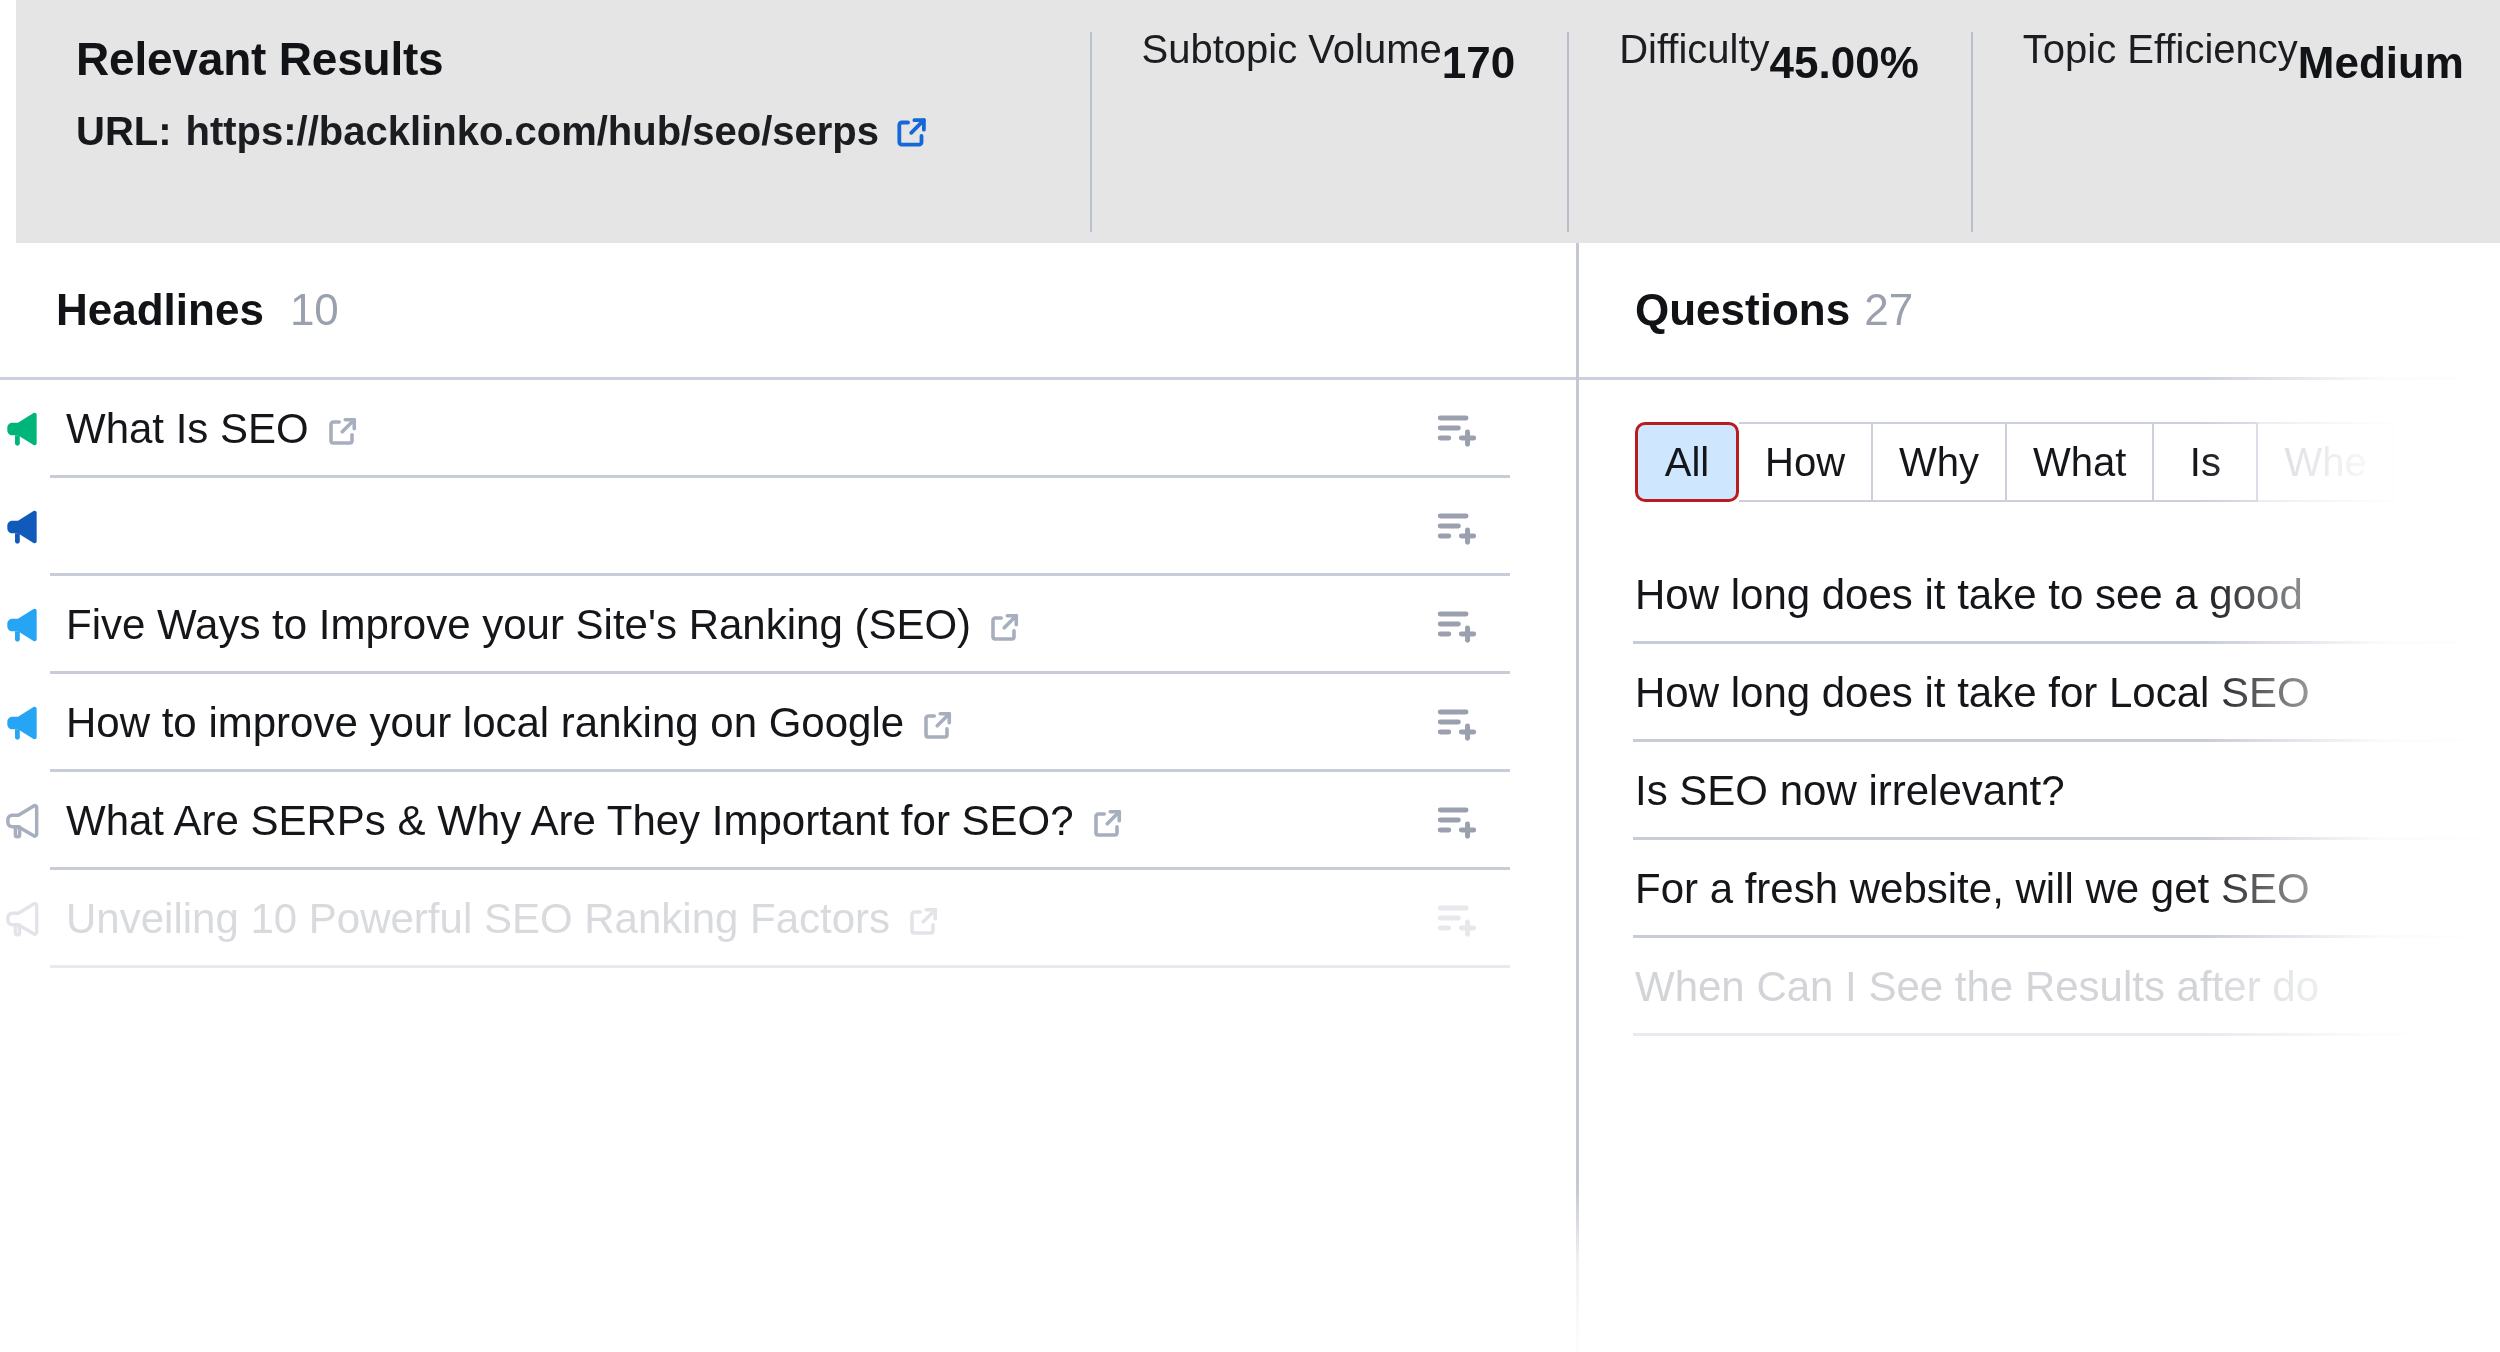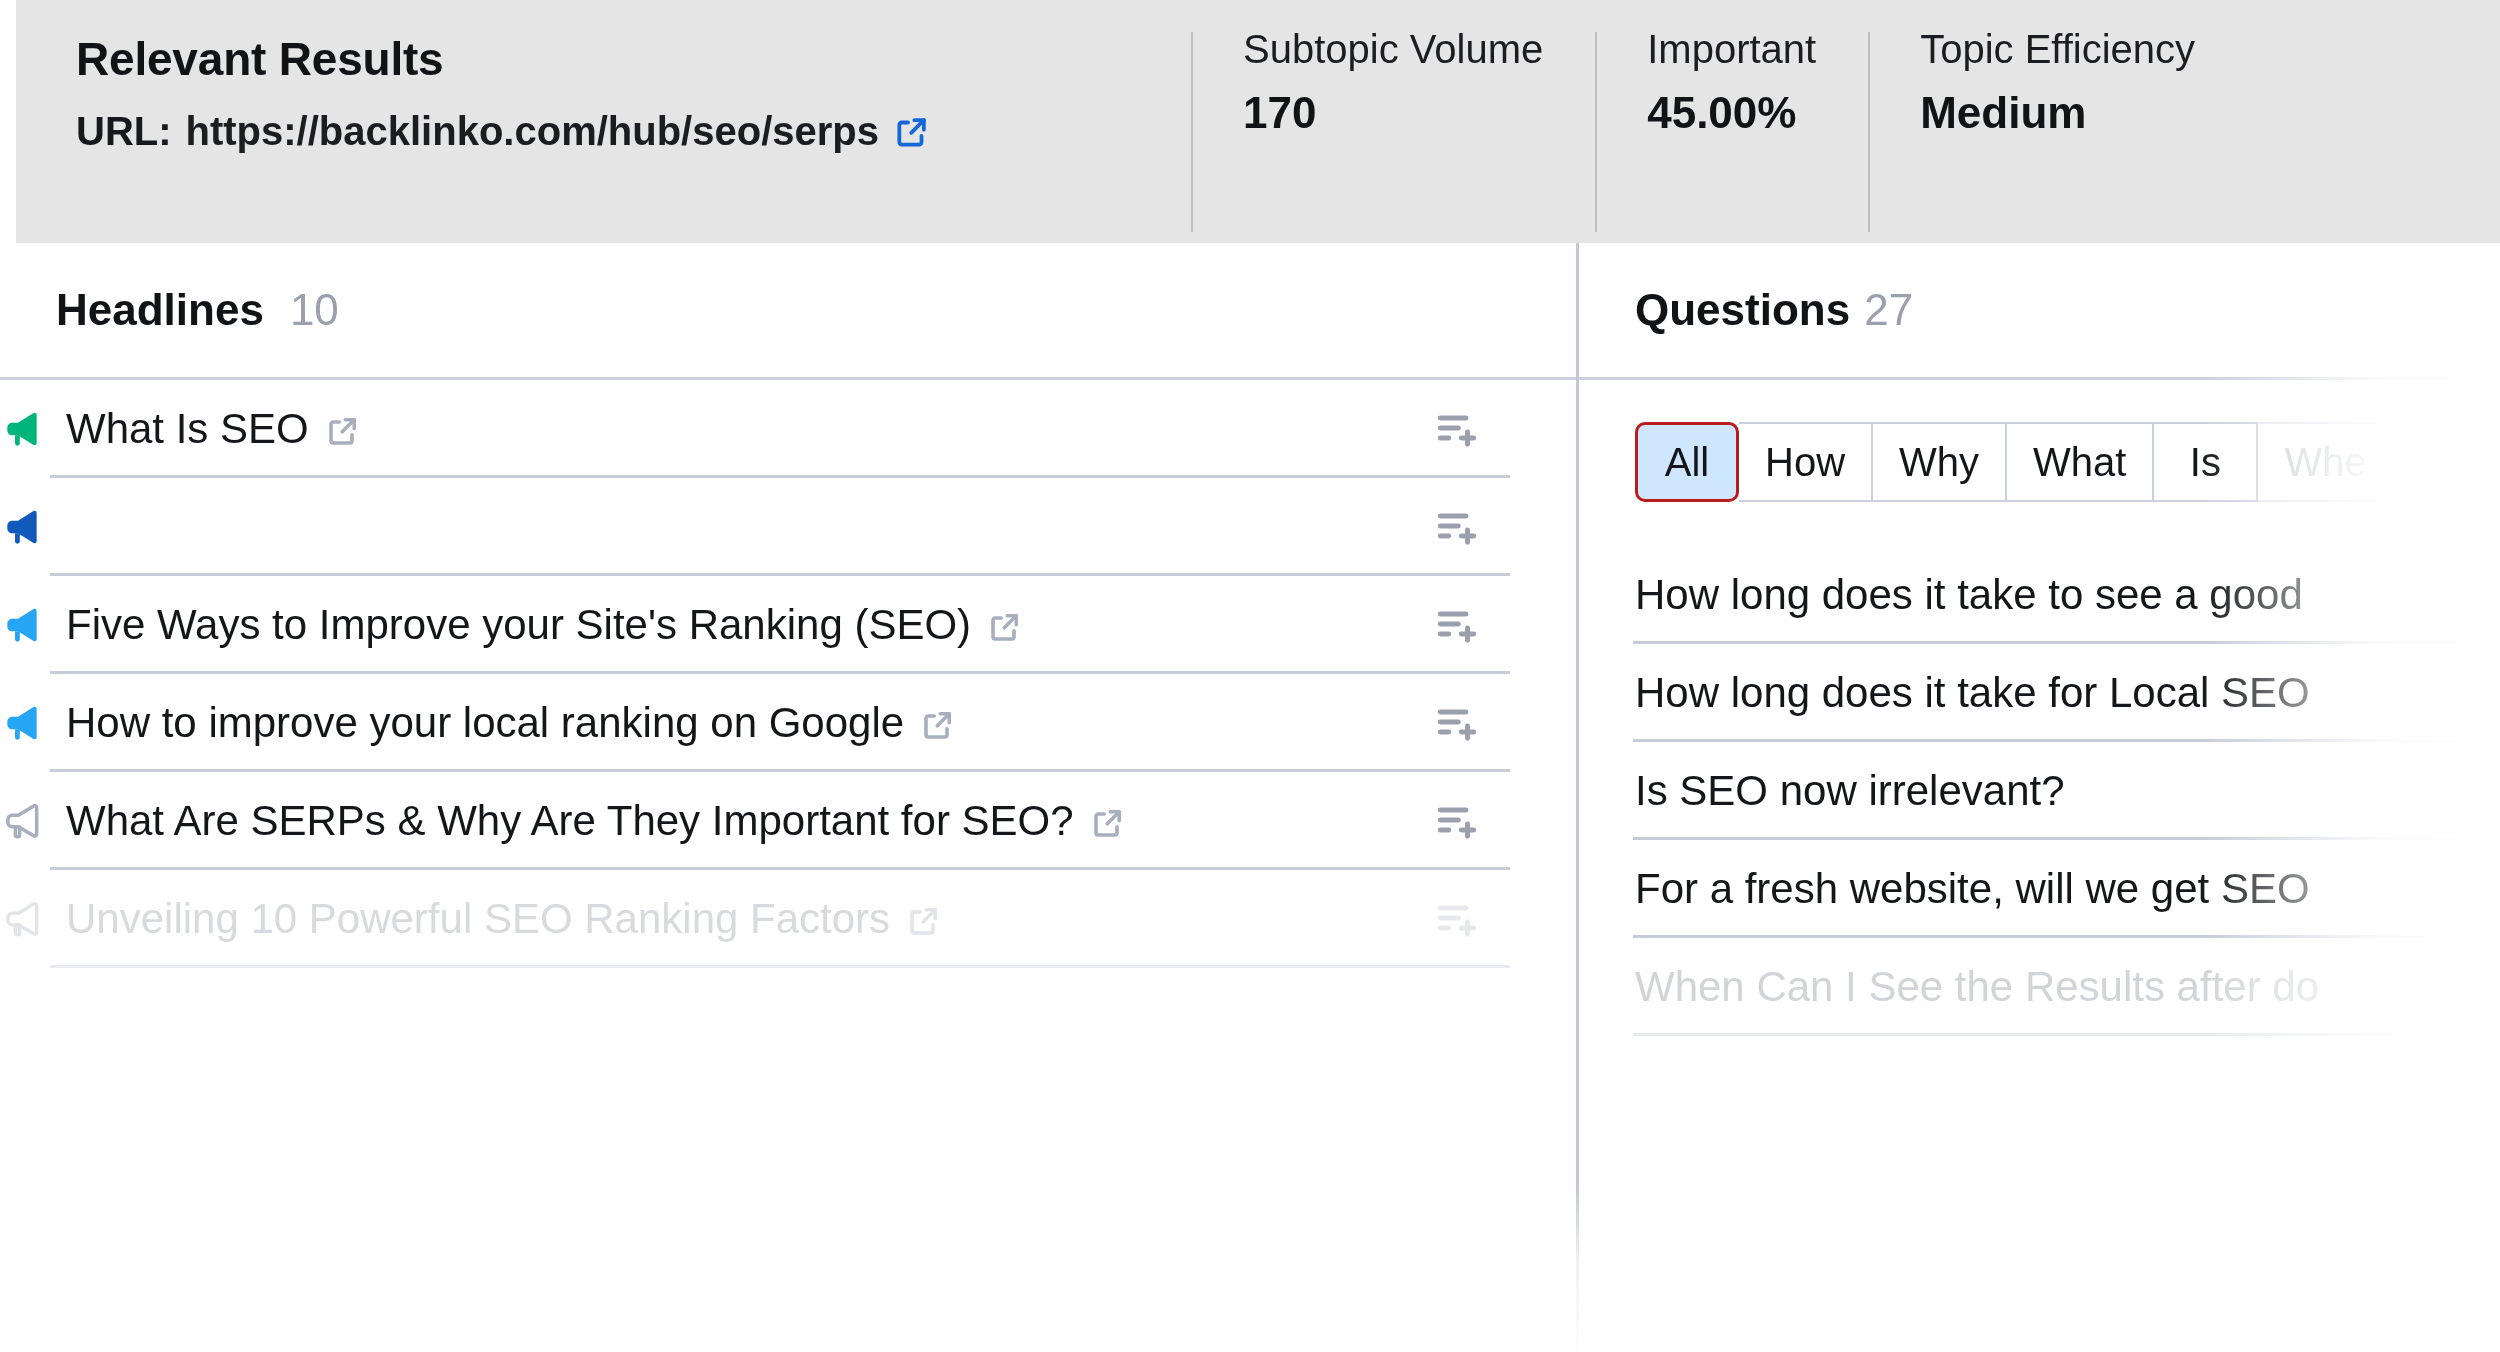--- a/index.html
+++ b/index.html
@@ -28,21 +28,21 @@
     font-size: 40px; color: #1b1d20; font-weight: 700;
     display: flex; align-items: center; gap: 14px; white-space: nowrap;
   }
   .hl-url .label { color:#16181b; }
   .extlink-blue { display:inline-block; width:38px; height:38px; flex: none; }
 
   .metrics { display: flex; align-items: stretch; height: 243px; padding-top: 24px; }
   .metric {
     position: relative;
     padding: 0 52px 0 52px;
-    display: flex; flex-direction: column; justify-content: flex-start;
+    display: flex; flex-direction: row; justify-content: flex-start;
   }
   .metric + .metric { }
   .metric::before {
     content: ""; position: absolute; left: 0; top: 8px;
     width: 2px; height: 200px; background: #b9bfcd;
   }
   .metric .m-label {
     font-size: 40px; color: #1b1d20; font-weight: 400; white-space: nowrap;
     line-height: 1.25;
   }
@@ -161,21 +161,21 @@
         </span>
       </div>
     </div>
 
     <div class="metrics">
       <div class="metric">
         <div class="m-label">Subtopic Volume</div>
         <div class="m-value">170</div>
       </div>
       <div class="metric">
-        <div class="m-label">Important</div>
+        <div class="m-label">Difficulty</div>
         <div class="m-value">45.00%</div>
       </div>
       <div class="metric">
         <div class="m-label">Topic Efficiency</div>
         <div class="m-value">Medium</div>
       </div>
     </div>
   </div>
 
   <div class="body">

